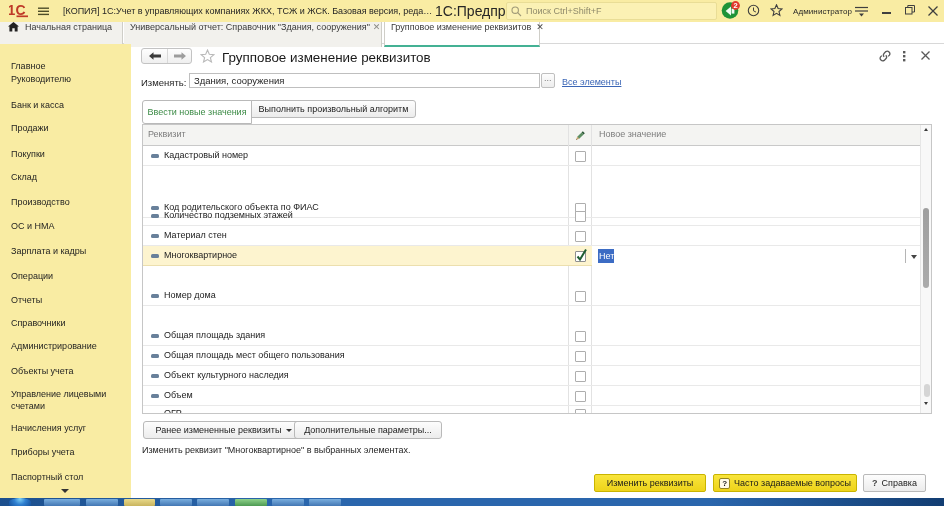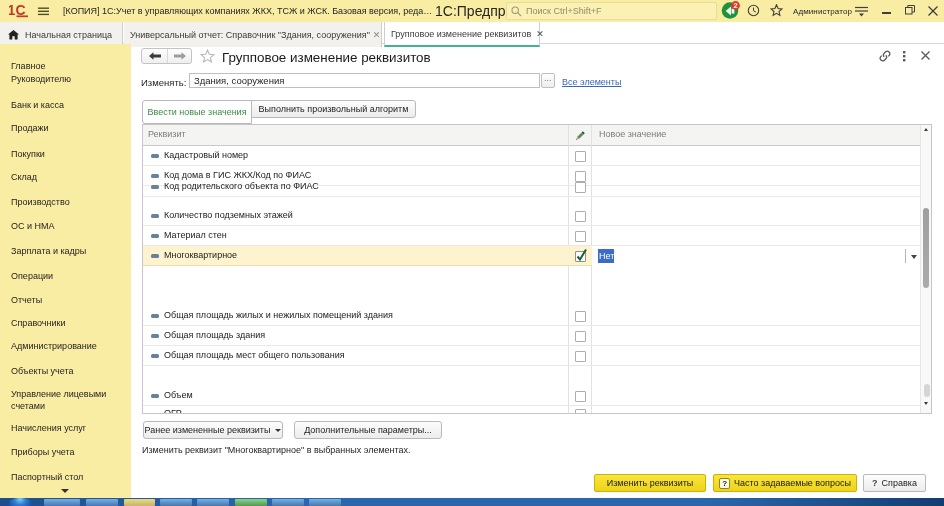--- a/index.html
+++ b/index.html
@@ -7,21 +7,21 @@
 body { position:relative; background:#fff; font-size:9px; color:#1f1f1f; }
 .a { position:absolute; }
 .t { position:absolute; white-space:nowrap; line-height:11px; }
 
 
 #topbar { left:0; top:0; width:944px; height:22px; background:#f9eca3; }
 #searchbox { left:506px; top:2px; width:211px; height:18px; background:#fbf1b4; border:1px solid #e9dd96; border-radius:2px; }
 
 
 #tabbar { left:0; top:22px; width:944px; height:22px; background:#ffffff; border-bottom:1px solid #d8d8d8; }
-.tab { position:absolute; top:22px; height:25px; background:#f2f1ed; border-right:1px solid #cfcec8; display:flex; align-items:center; white-space:nowrap; color:#3a3a3a; }
+.tab { position:absolute; top:22px; height:25px; background:#f2f1ed; border-right:1px solid #cfcec8; display:flex; align-items:flex-start; white-space:nowrap; color:#3a3a3a; }
 
 
 #sidebar { left:0; top:44px; width:131px; height:454px; background:#f9eca3; }
 .sb { position:absolute; left:11px; white-space:nowrap; line-height:12px; color:#1f1f1f; }
 
 
 #tbl { left:142px; top:124px; width:790px; height:290px; border:1px solid #c6c6c6; background:#fff; }
 #thead { position:absolute; left:0; top:0; width:788px; height:21px; background:#f4f4f2; border-bottom:1px solid #c9c9c9; }
 .colsep { position:absolute; top:0; width:1px; height:288px; background:#e2e2e2; }
 .row { position:absolute; left:0; width:788px; height:20px; border-bottom:1px solid #e9e9e9;text-align:right; }
@@ -190,26 +190,21 @@
         </svg></div>
     <div class="t" style="left:456px;top:4px;color:#7d7d7d">Новое значение</div>
   </div>
   <div class="colsep" style="left:425px"></div>
   <div class="colsep" style="left:448px"></div>
   <div class="row" style="top:21px">
       <div class="rico"></div>
       <div class="rtxt">Кадастровый номер</div>
       <div class="cb"></div>
     </div>
-  <div class="row" style="top:41px">
-      <div class="rico"></div>
-      <div class="rtxt">Код дома в ГИС ЖКХ/Код по ФИАС</div>
-      <div class="cb"></div>
-    </div>
-  <div class="row" style="top:52px">
+  <div class="row" style="top:73px">
       <div class="rico"></div>
       <div class="rtxt">Код родительского объекта по ФИАС</div>
       <div class="cb"></div>
     </div>
   <div class="row" style="top:101px">
       <div class="rico"></div>
       <div class="rtxt">Материал стен</div>
       <div class="cb"></div>
     </div>
   <div class="row" style="top:81px">
@@ -223,53 +218,58 @@
     <div class="cb" style="border-color:#8f8f8f"></div>
     <svg class="a" style="left:431px;top:1px" width="14" height="15">
         <path d="M3.5 9.5 L6 12.5 L12 2.5" fill="none" stroke="#1f5e33" stroke-width="2"></path>
       </svg>
     <div class="a" style="left:449px;top:0;width:330px;height:20px;background:#fff"></div>
     <div class="a" style="left:455px;top:3px;width:16px;height:14px;background:#3c6cc4"></div>
     <div class="t" style="left:456px;top:5px;color:#fff">Нет</div>
     <div class="a" style="left:762px;top:3px;width:1px;height:14px;background:#b5b5b5"></div>
       <div class="a" style="left:768px;top:9px;width:0;height:0;border-left:3.5px solid transparent;border-right:3.5px solid transparent;border-top:4px solid #444"></div>
   </div>
-  <div class="row" style="top:181px">
-      <div class="rico"></div>
-      <div class="rtxt">Общая площадь жилых и нежилых помещений здания</div>
+  <div class="row" style="top:161px">
+      <div class="rico"></div>
+      <div class="rtxt">Номер дома</div>
       <div class="cb"></div>
     </div>
   <div class="row" style="top:201px">
       <div class="rico"></div>
       <div class="rtxt">Общая площадь здания</div>
       <div class="cb"></div>
     </div>
   <div class="row" style="top:221px">
       <div class="rico"></div>
       <div class="rtxt">Общая площадь мест общего пользования</div>
+      <div class="cb"></div>
+    </div>
+  <div class="row" style="top:241px">
+      <div class="rico"></div>
+      <div class="rtxt">Объект культурного наследия</div>
       <div class="cb"></div>
     </div>
   <div class="row" style="top:261px">
       <div class="rico"></div>
       <div class="rtxt">Объем</div>
       <div class="cb"></div>
     </div>
   <div class="a" style="left:0;top:281px;width:788px;height:7px;overflow:hidden">
       <div class="rtxt" style="top:2px">ОГР</div>
       <div class="cb" style="top:3px"></div>
     </div>
   <div class="a" style="left:777px;top:0;width:11px;height:288px;background:#f8f8f8;border-left:1px solid #e6e6e6">
     <div class="a" style="left:3px;top:3px;width:0;height:0;border-left:2.5px solid transparent;border-right:2.5px solid transparent;border-bottom:3.5px solid #3a3a3a"></div>
     <div class="a" style="left:2px;top:83px;width:6px;height:80px;background:linear-gradient(#9f9f9f,#ababab);border-radius:3px"></div>
     <div class="a" style="left:2.5px;top:259px;width:6px;height:13px;background:#d5d5d5;border-radius:3px"></div>
     <div class="a" style="left:3px;bottom:8px;width:0;height:0;border-left:2.5px solid transparent;border-right:2.5px solid transparent;border-top:3.5px solid #3a3a3a"></div>
   </div>
 </div>
 
-<div class="gbtn" style="left:143px;top:421px;width:140px;height:18px">Ранее измененные реквизиты<span style="margin-left:5px;width:0;height:0;border-left:3px solid transparent;border-right:3px solid transparent;border-top:3.5px solid #333;display:inline-block"></span></div>
+<div class="gbtn" style="left:143px;top:421px;width:162px;height:18px">Ранее измененные реквизиты<span style="margin-left:5px;width:0;height:0;border-left:3px solid transparent;border-right:3px solid transparent;border-top:3.5px solid #333;display:inline-block"></span></div>
 <div class="gbtn" style="left:294px;top:421px;width:148px;height:18px">Дополнительные параметры...</div>
 <div class="t" style="left:142px;top:445px">Изменить реквизит "Многоквартирное" в выбранных элементах.</div>
 
 <div class="ybtn" style="left:594px;width:112px;font-weight:normal">Изменить реквизиты</div>
 <div class="ybtn" style="left:713px;width:144px"><span style="display:inline-block;width:11px;height:11px;border:1px solid #94841f;border-radius:2px;font-size:8px;line-height:10px;text-align:center;margin-right:4px;background:#fffbe8;font-weight:bold">?</span>Часто задаваемые вопросы</div>
 <div class="gbtn" style="left:863px;top:474px;width:63px;height:18px;border-radius:2px"><span style="margin-right:4px;font-weight:bold;color:#444">?</span>Справка</div>
 
 <div class="a" id="taskbar"></div>
 <div class="a" style="left:9px;top:498px;width:22px;height:8px;background:radial-gradient(circle at 50% 10%, #7fd2f7 0%, #2f7fd0 45%, #15509b 100%);border-radius:50% 50% 0 0"></div>
 <div class="tbtn" style="left:44px;width:36px"></div>

